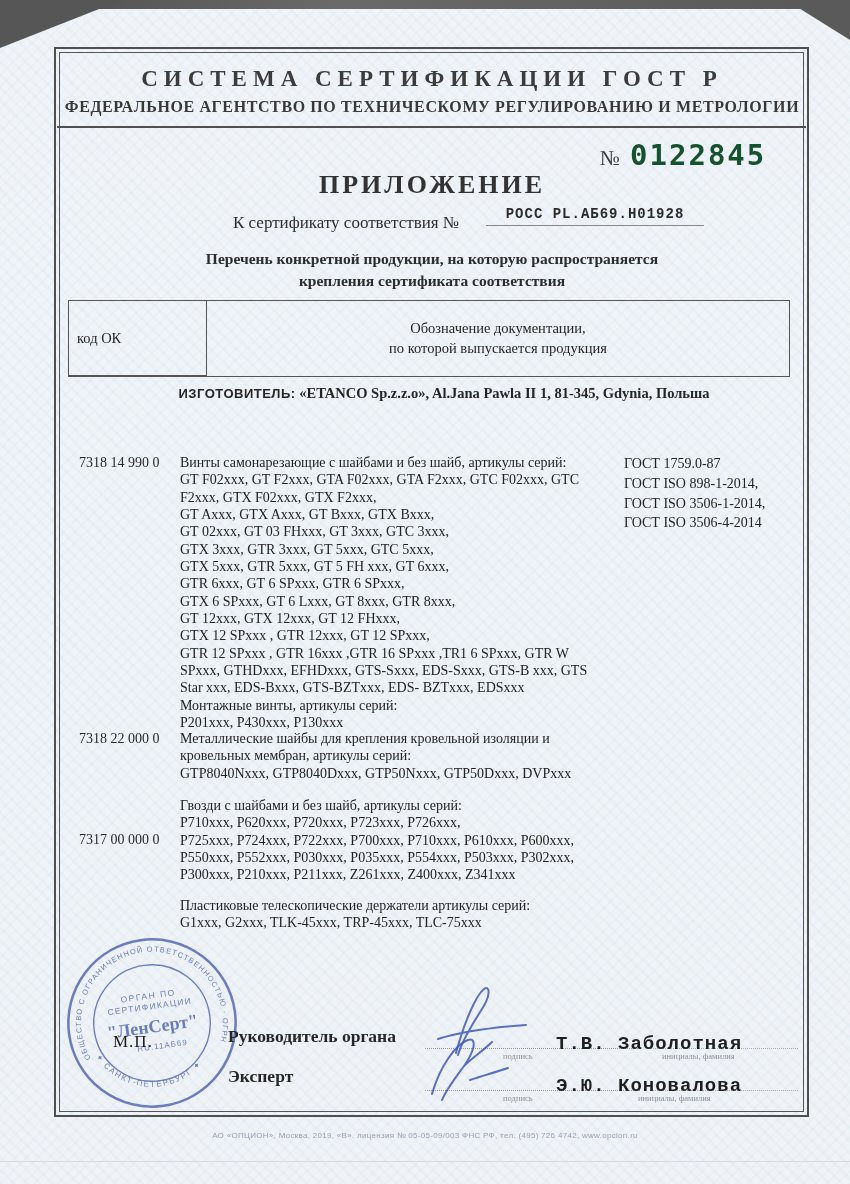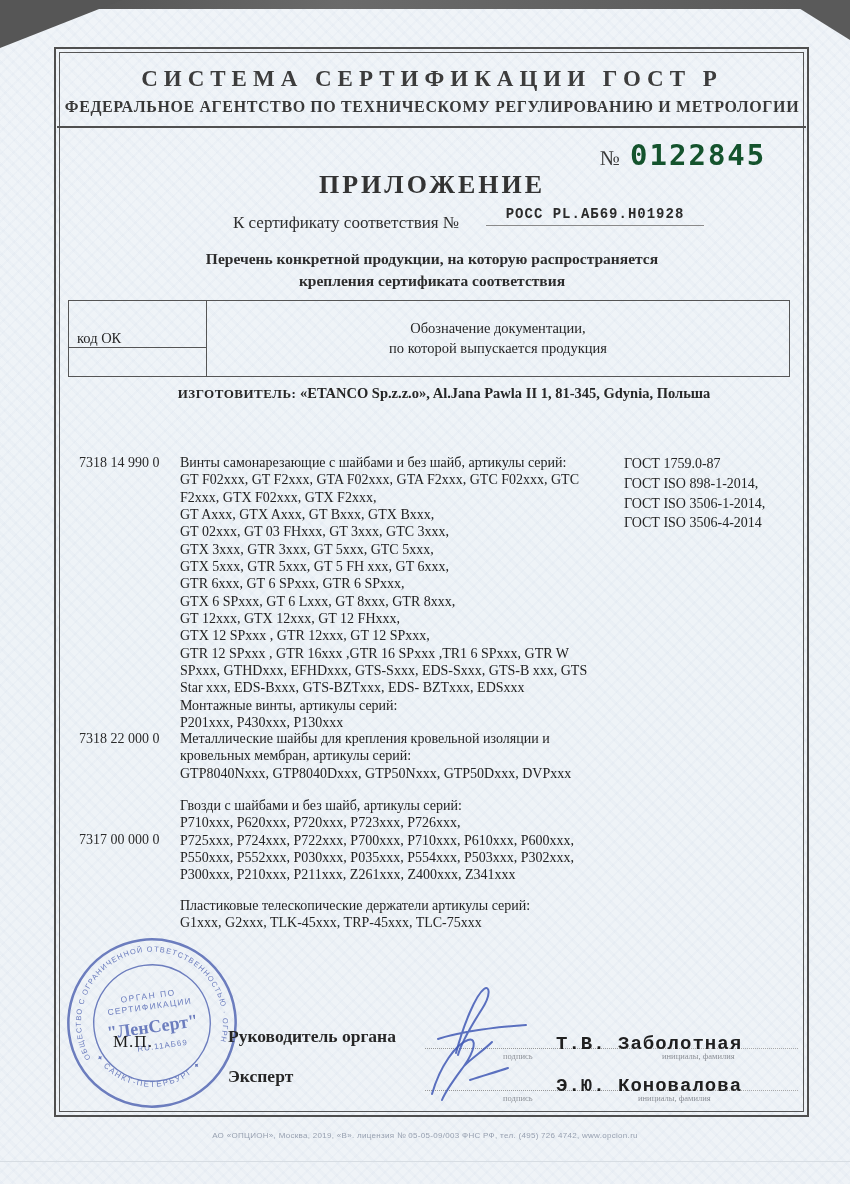--- a/index.html
+++ b/index.html
@@ -30,28 +30,28 @@
   .serial-label{font-size:21px;color:#3a3a3a;}
   .serial-number{font-family:"DejaVu Sans Mono",monospace;font-size:29px;letter-spacing:2px;font-weight:bold;}
   
   .appendix{left:60px;top:170px;width:744px;text-align:center;font-weight:bold;font-size:26px;letter-spacing:3px;color:#333;}
   .cert-ref-label{left:233px;top:213px;font-size:17px;color:#2e2e2e;}
   .cert-ref-num{left:486px;top:206px;width:218px;text-align:center;font-family:"Liberation Mono",monospace;font-weight:bold;font-size:14px;letter-spacing:1px;border-bottom:1.5px solid #8a8a8a;padding-bottom:3px;color:#2b2b2b;}
   .scope1{left:60px;top:250px;width:744px;text-align:center;font-weight:bold;font-size:15.5px;color:#2c2c2c;}
   .scope2{left:60px;top:272px;width:744px;text-align:center;font-weight:bold;font-size:15.5px;color:#2c2c2c;}
   
   .hdr-table{left:68px;top:300px;width:722px;height:77px;border:1.5px solid #555;box-sizing:border-box;display:flex;}
-  .hdr-col1{width:138px;border-right:1.5px solid #555;box-sizing:border-box;display:flex;flex-direction:row;align-items:center;}
+  .hdr-col1{width:138px;border-right:1.5px solid #555;box-sizing:border-box;display:flex;flex-direction:column;}
   .hdr-col1 .cell{flex:1;display:flex;align-items:center;padding-left:8px;font-size:14.5px;}
   .hdr-col1 .cell.top{border-bottom:1px solid #555;}
   .hdr-col2{width:284px;border-right:1.5px solid #555;box-sizing:border-box;display:flex;align-items:center;justify-content:center;text-align:center;font-size:14.5px;line-height:1.35;white-space:pre-line;}
   .hdr-col3{flex:1;display:flex;align-items:center;justify-content:center;text-align:center;font-size:14.5px;line-height:1.35;white-space:pre-line;}
   
   .manuf{left:60px;top:385px;width:744px;text-align:center;font-size:14.5px;}
-  .manuf .lbl{font-family:Liberation Serif, serif;font-weight:bold;font-size:13px;letter-spacing:0.5px;margin-left:24px;}
+  .manuf .lbl{font-family:Liberation Sans, sans-serif;font-weight:bold;font-size:13px;letter-spacing:0.5px;margin-left:24px;}
   .manuf .val{font-weight:bold;text-align:center;}
   
   .pcode{font-size:14px;color:#2a2a2a;white-space:nowrap;}
   .ptext{width:450px;font-size:14px;line-height:17.35px;white-space:pre-line;color:#232323;}
   .pdocs{width:175px;font-size:14px;line-height:19.8px;white-space:pre-line;color:#232323;}
   .code1{left:79px;top:455px;}
   .text1{left:180px;top:454px;}
   .docs1{left:624px;top:454px;}
   .code2{left:79px;top:731px;}
   .text2{left:180px;top:730px;}

